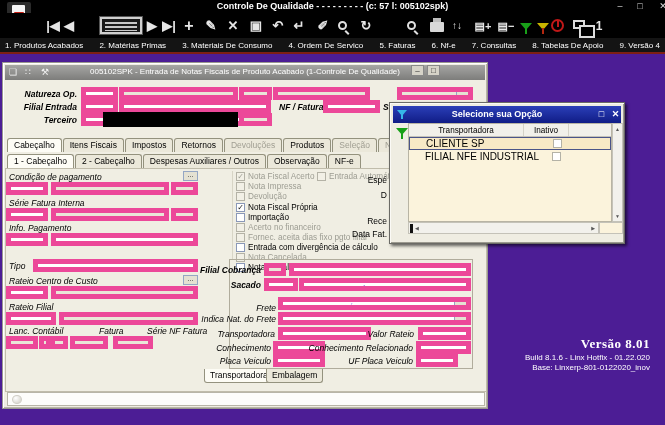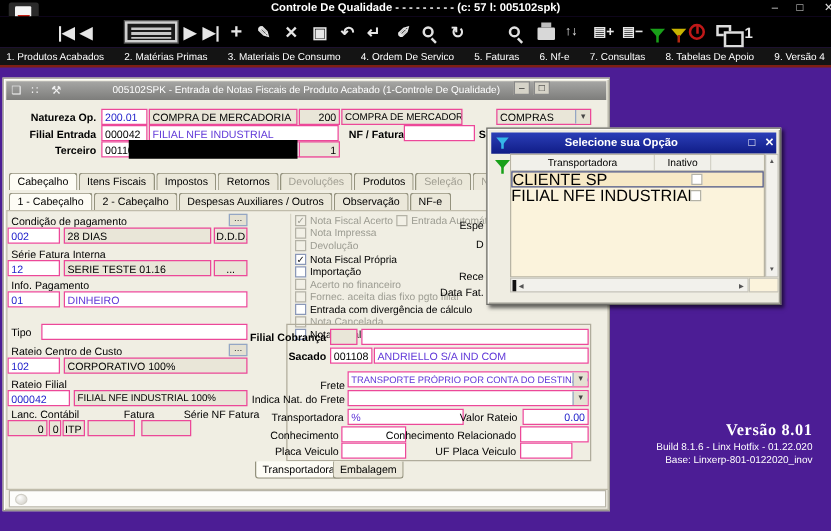--- a/index.html
+++ b/index.html
@@ -36,23 +36,23 @@
   .menubar { position:absolute; left:0; top:38px; width:665px; height:14px; background:#141414; display:flex; justify-content:space-between; align-items:center; padding:0 5px; }
   .menubar .mi { color:#fff; font-size:8px; white-space:nowrap; cursor:default; }
   .redline { position:absolute; left:0; top:52px; width:665px; height:2px; background:#7e1f14; }
 
   
   .w { position:absolute; left:2px; top:62px; width:486px; height:347px; background:#f0eee3; border:1px solid #9a9890; box-shadow:inset 1px 1px 0 #fff, inset -1px -1px 0 #b8b5a8; }
   .wtitle { position:absolute; left:2px; top:2px; right:2px; height:15px; background:linear-gradient(#a6a6a4,#7d7d7b); color:#fff; }
   .wtitle .t { position:absolute; left:40px; right:40px; top:2px; text-align:center; font-size:8px; white-space:nowrap; overflow:hidden; }
   .wtico { position:absolute; top:2px; font-size:9px; color:#f2f2f2; }
   .wbtn2 { position:absolute; top:2px; width:13px; height:11px; background:#d6d3c8; border:1px solid #888; color:#222; font-size:8px; line-height:9px; text-align:center; }
-  .lbl { position:absolute; font-size:8.5px; color:#000; white-space:nowrap; }
+  .lbl { position:absolute; font-size:8.5px; color:#000; white-space:nowrap;font-style:italic; }
   .lbl.b { font-weight:bold; }
-  .fld { position:absolute; height:13px; background:#fff; border:1px solid #ec4899; font-size:8.5px; line-height:10px; padding:1px 2px; color:#000; white-space:nowrap; overflow:hidden; }
+  .fld { position:absolute; height:13px; background:#fff; border:5px solid #ec4899; font-size:8.5px; line-height:10px; padding:1px 2px; color:#000; white-space:nowrap; overflow:hidden; }
   .fld.gray { background:#e9e6d8; }
   .fld.blue { color:#2424cc; }
   .fld.violet { color:#6038d8; }
   .fld.num { text-align:right; }
   .morebtn { position:absolute; width:15px; height:10px; background:#e4e1d2; border:1px solid #94a6c4; font-size:8px; line-height:6px; text-align:center; color:#333; }
   .dd { position:absolute; right:0; top:0; bottom:0; width:12px; background:#e4e1d2; border-left:1px solid #94a6c4; font-size:7px; text-align:center; line-height:11px; color:#444; }
   .redact { position:absolute; background:#000; }
   .tabs { position:absolute; left:4px; display:flex; }
   .tab { padding:1px 6px 2px; font-size:8.5px; background:#ebe8da; border:1px solid #94927e; border-bottom:none; border-radius:3px 3px 0 0; margin-right:1px; white-space:nowrap; color:#000; }
   .tab.sel { background:#fdfcf5; position:relative; }
@@ -75,21 +75,21 @@
   .ptitle { position:absolute; left:3px; top:3px; width:228px; height:17px; background:linear-gradient(180deg,#2b3fb8,#101c86); }
   .ptitle .t { position:absolute; left:20px; right:40px; top:3px; text-align:center; color:#fff; font-size:9px; font-weight:bold; white-space:nowrap; }
   .pbtn { position:absolute; top:2px; width:13px; height:13px; color:#fff; font-size:9px; font-weight:bold; line-height:13px; text-align:center; }
   .pfunnel { position:absolute; left:4px; top:4px; width:0; height:0; border-left:5px solid transparent; border-right:5px solid transparent; border-top:6px solid #35b6e8; }
   .pfunnel::after { content:""; position:absolute; left:-1px; top:-2px; width:2px; height:5px; background:#35b6e8; }
   .gfunnel { position:absolute; left:6px; top:25px; width:0; height:0; border-left:6px solid transparent; border-right:6px solid transparent; border-top:7px solid #18a018; }
   .gfunnel::after { content:""; position:absolute; left:-1px; top:-2px; width:2px; height:6px; background:#18a018; }
   .grid { position:absolute; left:18px; top:20px; width:204px; height:99px; background:#fbf3dc; border:1px solid #b8b4a4; }
   .ghead { position:absolute; left:0; top:0; width:202px; height:13px; background:#f1f0ea; border-bottom:1px solid #c4c2b8; display:flex; }
   .ghead .hc { font-size:8.2px; text-align:center; line-height:13px; color:#000; border-right:1px solid #d4d2c8; }
-  .grow { position:absolute; left:0; width:202px; height:13px; font-size:13px; line-height:13px; padding-left:0; color:#000; white-space:nowrap; }
+  .grow { position:absolute; left:0; width:202px; height:13px; font-size:10px; line-height:13px; padding-left:16px; color:#000; white-space:nowrap; }
   .grow.sel { background:#f7e9c6; border:1px solid #4a5488; line-height:11px; }
   .gcb { position:absolute; width:9px; height:9px; top:2px; left:143px; background:#fff; border:1px solid #b4b2a6; font-size:7px; line-height:8px; text-align:center; }
   .vscroll { position:absolute; left:222px; top:20px; width:11px; height:99px; background:#f2f1ec; border:1px solid #c4c2b8; }
   .sarrow { position:absolute; left:0; width:9px; font-size:5px; text-align:center; color:#555; }
   .hscroll { position:absolute; left:18px; top:119px; width:191px; height:12px; background:#f2f1ec; border:1px solid #c4c2b8; }
   .hmark { position:absolute; left:1px; top:1px; width:3px; height:9px; background:#111; }
   .harrow { position:absolute; top:2px; font-size:5px; color:#555; }
   .hcorner { position:absolute; left:209px; top:119px; width:24px; height:12px; background:#fbf3dc; border:1px solid #c4c2b8; }
 
   

